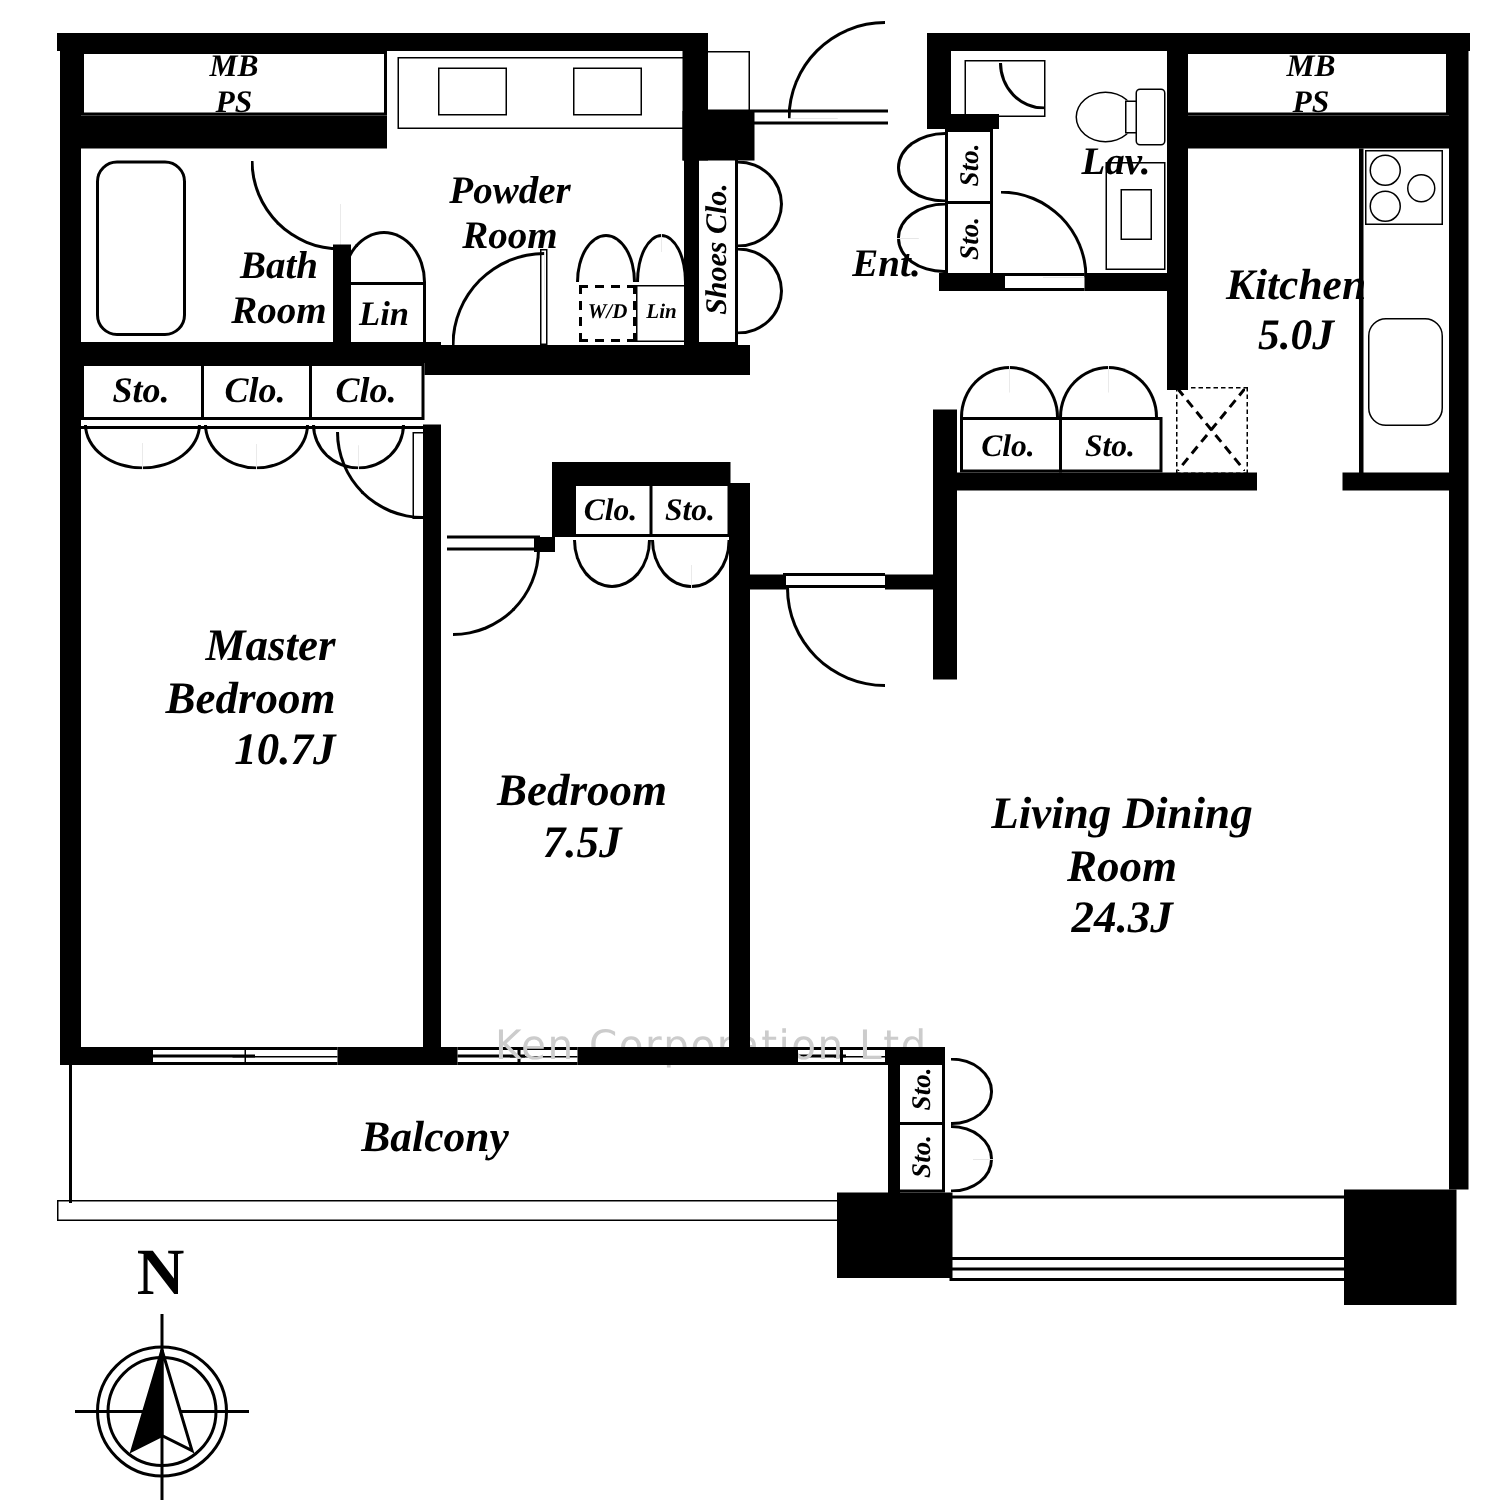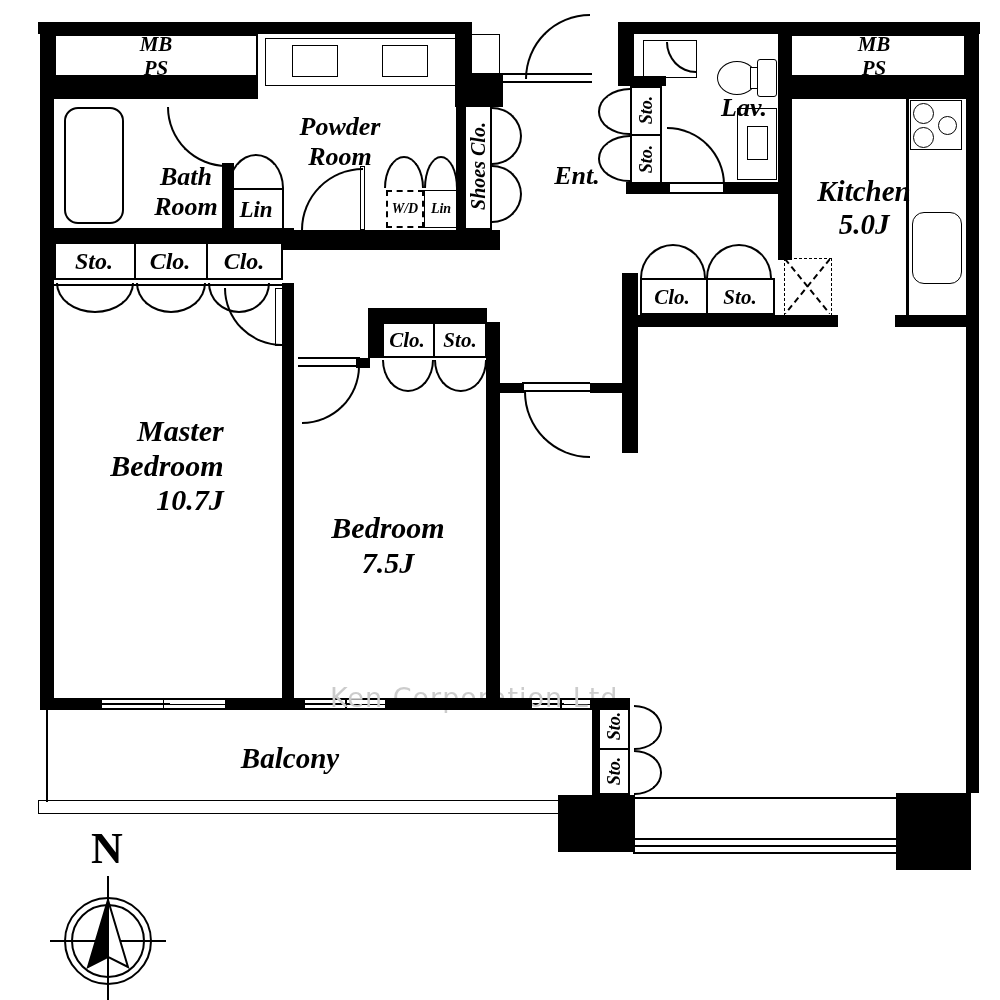--- a/index.html
+++ b/index.html
@@ -118,28 +118,30 @@
     <polygon points="30,5 50,72 30,62" fill="#ffffff" stroke="#000" stroke-width="2"></polygon>
     <polygon points="30,5 30,62 10,72" fill="#000000" stroke="#000" stroke-width="2"></polygon>
   </svg>
 
   <div class="lbl" id="compass-n" style="left:107px;top:849px;">N</div>
   <div class="lbl" style="left:167px;top:466px;font-size:30px;text-align:right;">Master
 Bedroom
 10.7J</div>
   <div class="lbl" style="left:388px;top:545px;font-size:30px;">Bedroom
 7.5J</div>
+  <div class="lbl" style="left:748px;top:578px;font-size:30px;">Living Dining Room
+24.3J</div>
   <div class="lbl" style="left:864px;top:208px;font-size:29px;">Kitchen
 5.0J</div>
   <div class="lbl" style="left:186px;top:192px;font-size:26px;">Bath
 Room</div>
   <div class="lbl" style="left:340px;top:142px;font-size:26px;">Powder
 Room</div>
   <div class="lbl" style="left:704px;top:108px;font-size:26px;margin-left:40px;">Lav.</div>
-  <div class="lbl" style="left:577px;top:176px;font-size:26px;">Ent.</div>
+  <div class="lbl" style="left:591px;top:176px;font-size:26px;">Ent.</div>
   <div class="lbl" style="left:290px;top:759px;font-size:29px;">Balcony</div>
   <div class="lbl" style="left:156px;top:56px;font-size:21px;">MB
 PS</div>
   <div class="lbl" style="left:874px;top:56px;font-size:21px;">MB
 PS</div>
   <div class="lbl" style="left:256px;top:210px;font-size:23px;">Lin</div>
   <div class="lbl" style="left:405px;top:209px;font-size:14px;">W/D</div>
   <div class="lbl" style="left:441px;top:209px;font-size:14px;">Lin</div>
   <div class="lbl" style="left:94px;top:262px;font-size:24px;">Sto.</div>
   <div class="lbl" style="left:170px;top:262px;font-size:24px;">Clo.</div>

